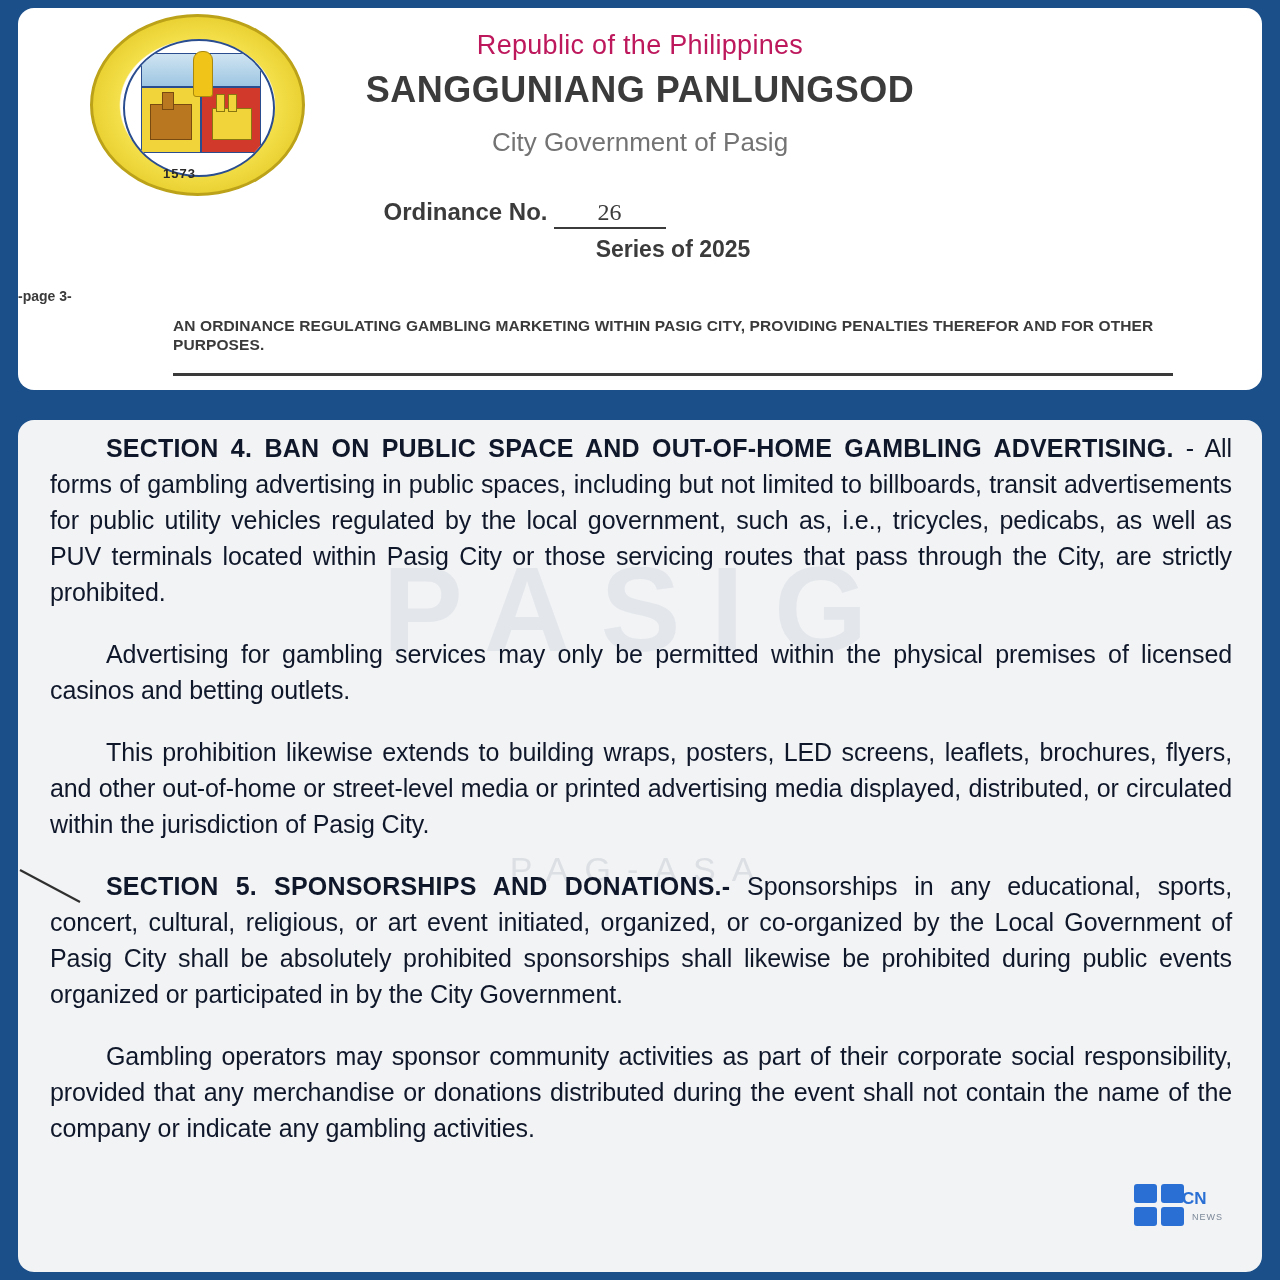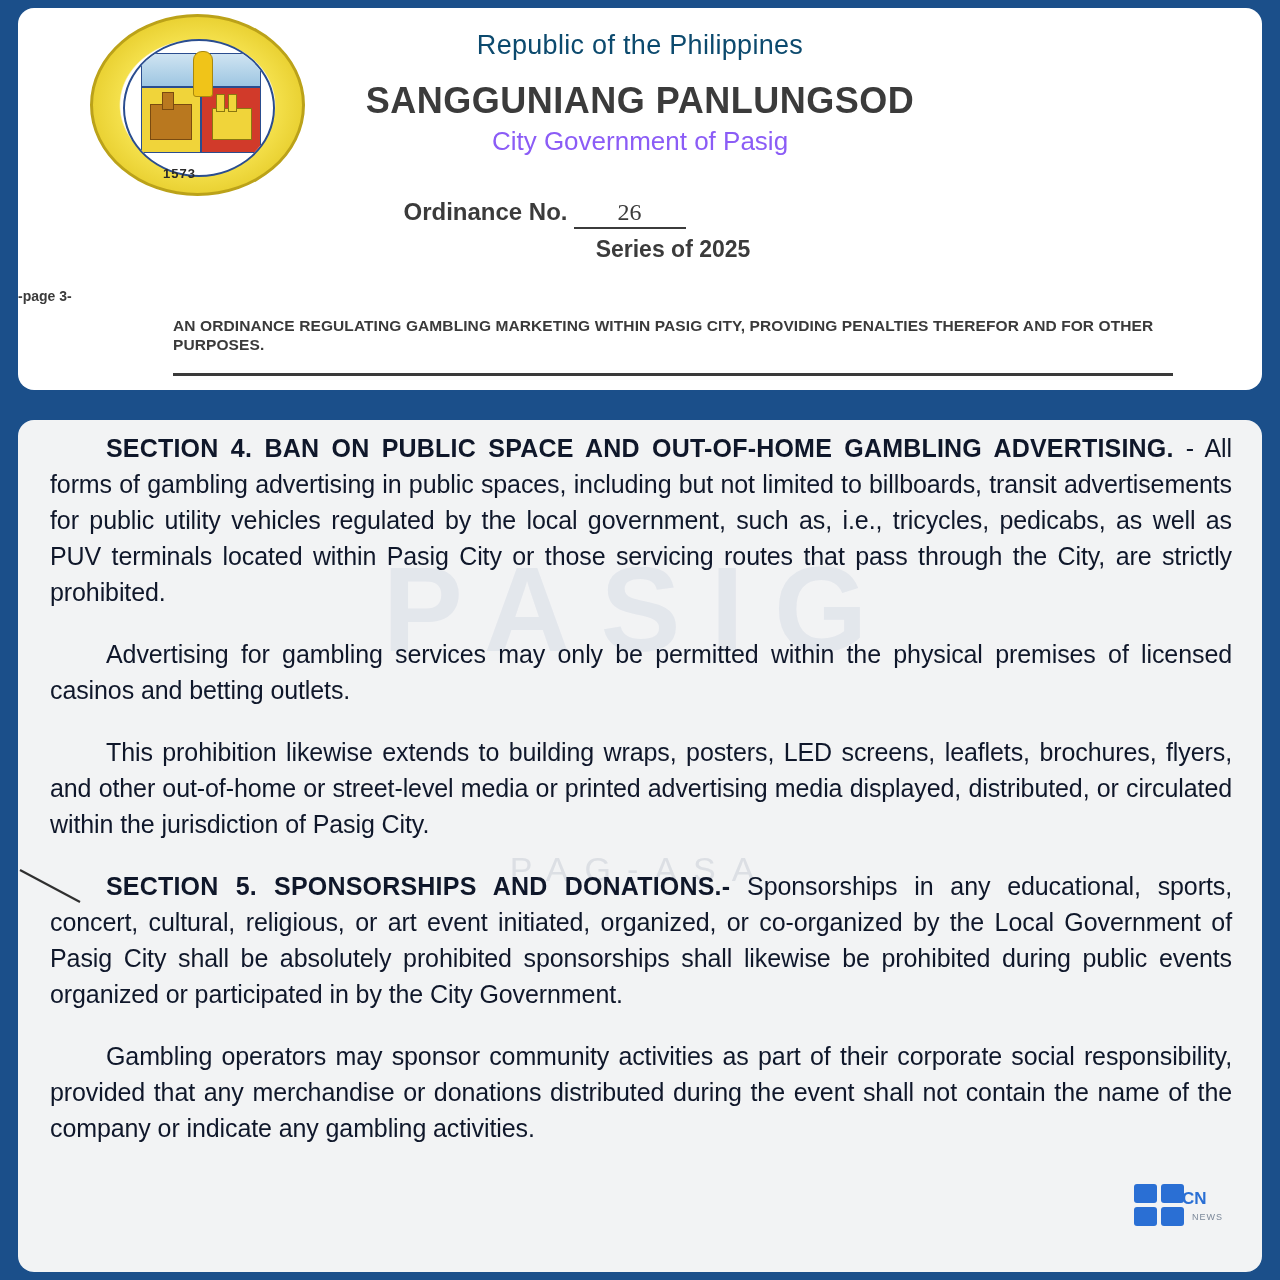--- a/index.html
+++ b/index.html
@@ -118,45 +118,44 @@
     position: absolute;
     left: 0; top: 0;
     width: 1244px;
     text-align: center;
     color: #4b4b4b;
   }
   .hdr-line1 {
     margin-top: 22px;
     font-size: 27px;
     letter-spacing: 0.3px;
-    color: #0c4a6e;
+    color: #be185d;
   }
   .hdr-line2 {
-    margin-top: 19px;
+    margin-top: 8px;
     font-size: 36px;
     font-weight: bold;
     letter-spacing: 0.5px;
     color: #3b3b3b;
   }
   .hdr-line3 {
-    margin-top: 4px;
+    margin-top: 16px;
     font-size: 26px;
-    color: #8b5cf6;
+    color: #737373;
   }
 
   .ord-row {
     position: absolute;
     left: 0;
     top: 190px;
     width: 1013px;
     text-align: center;
     font-size: 24px;
     font-weight: bold;
     color: #3b3b3b;
-    padding-left: 20px;
   }
   .ord-num {
     display: inline-block;
     min-width: 96px;
     border-bottom: 2px solid #3b3b3b;
     font-family: "Liberation Serif", serif;
     font-weight: normal;
     font-size: 24px;
     padding: 0 8px 1px 8px;
     margin-left: 6px;

